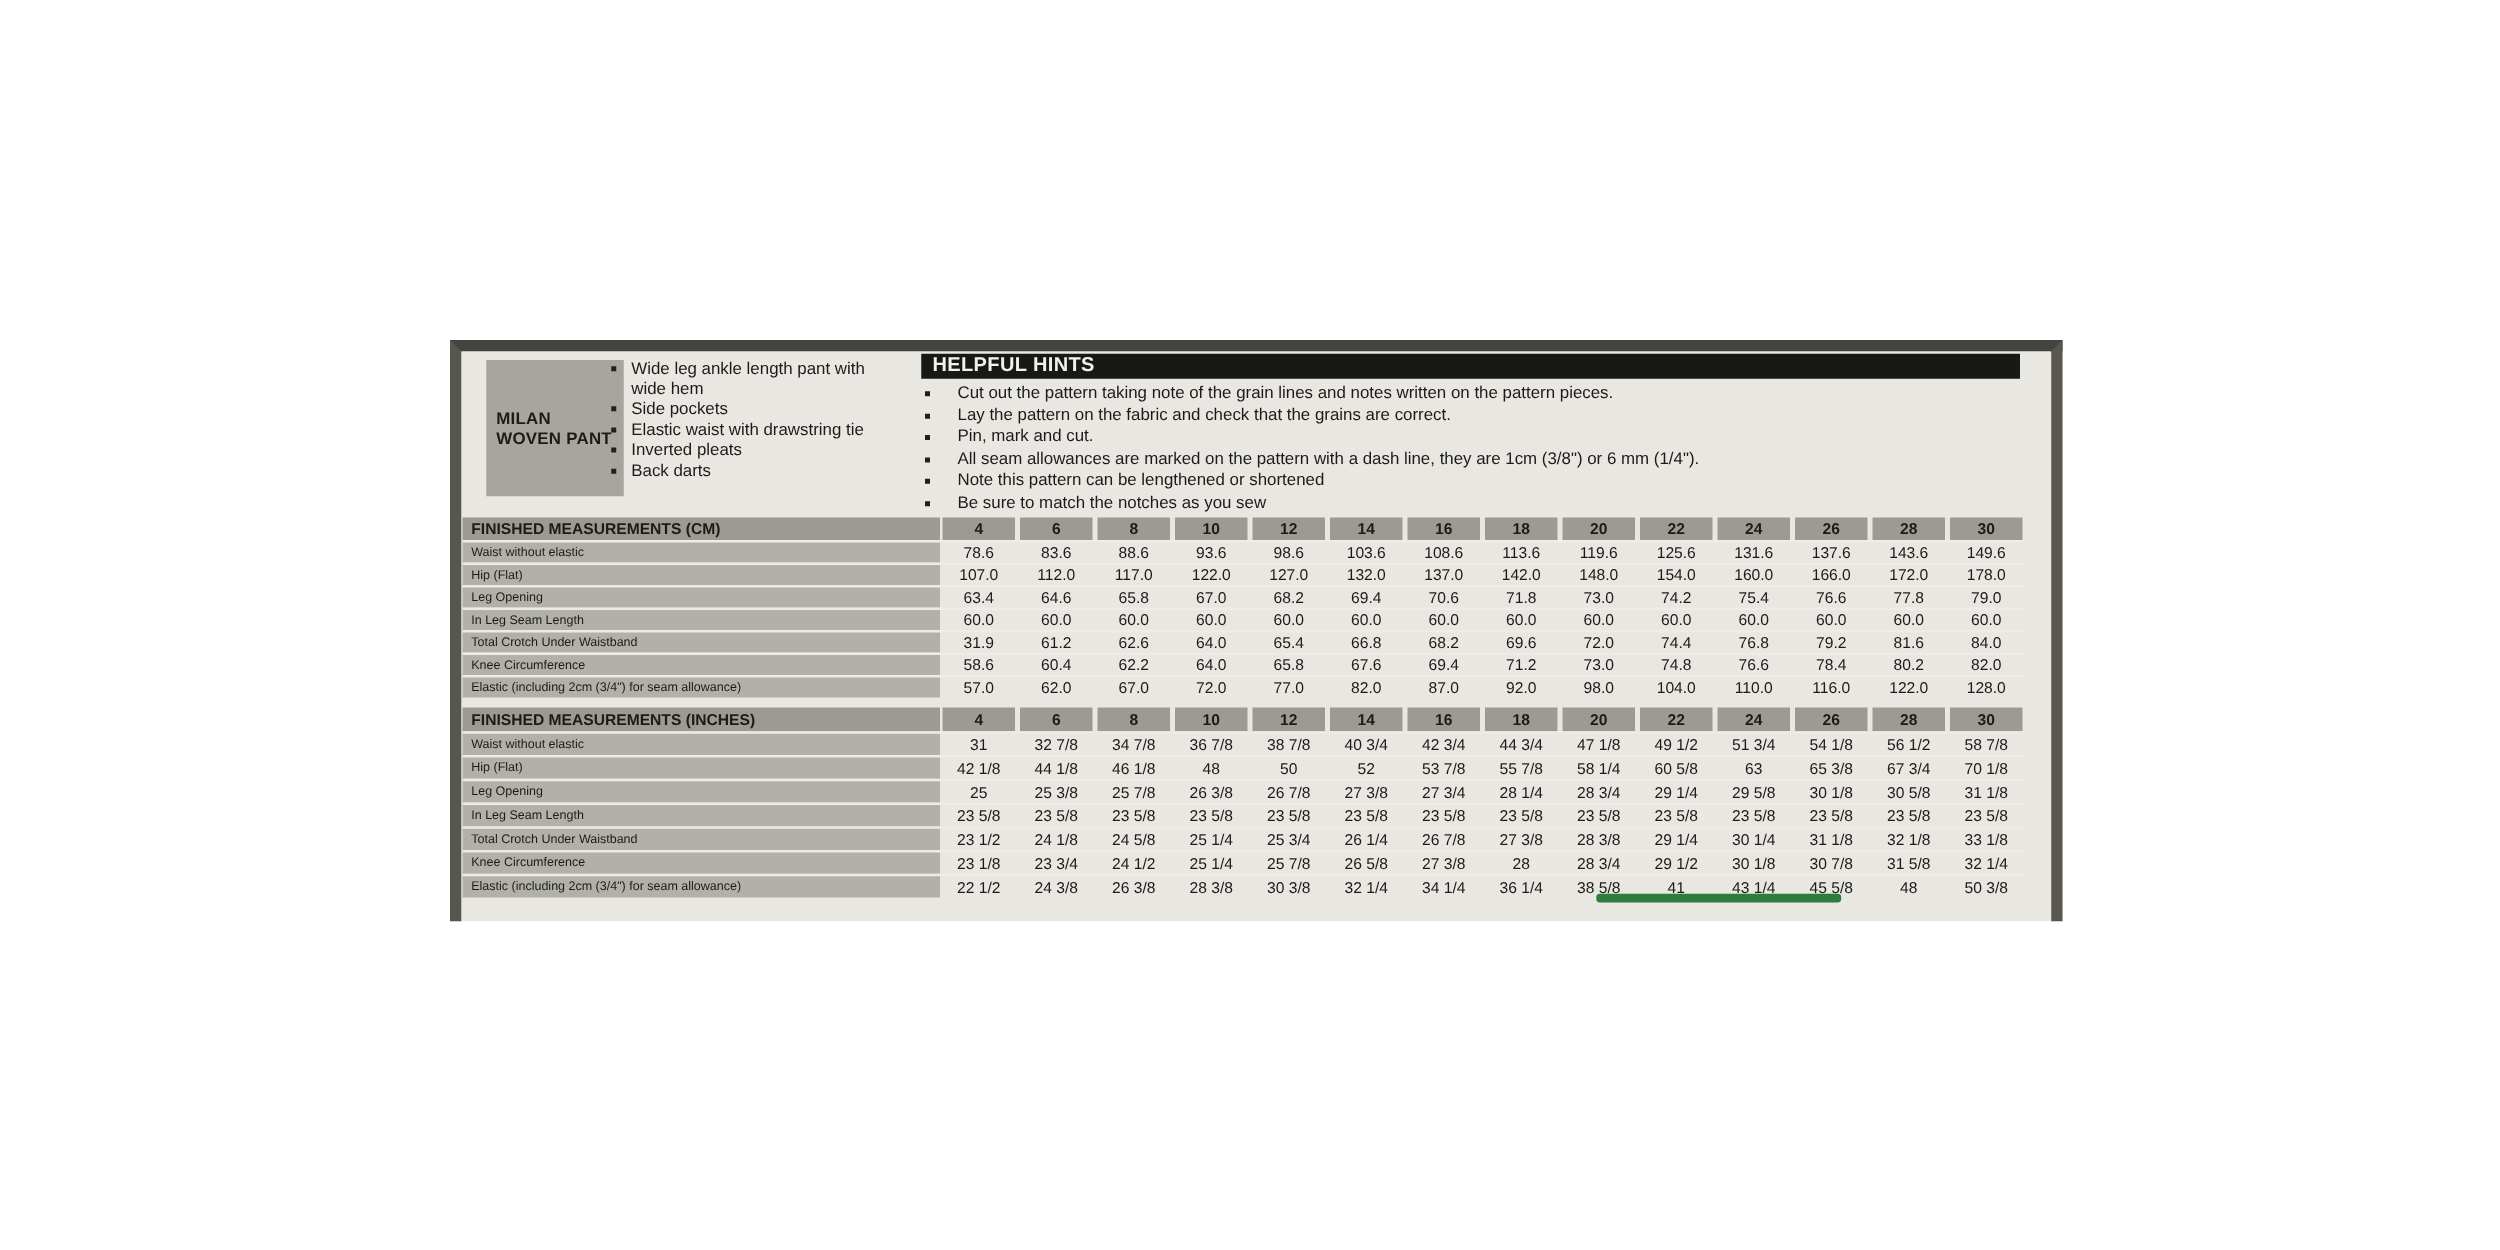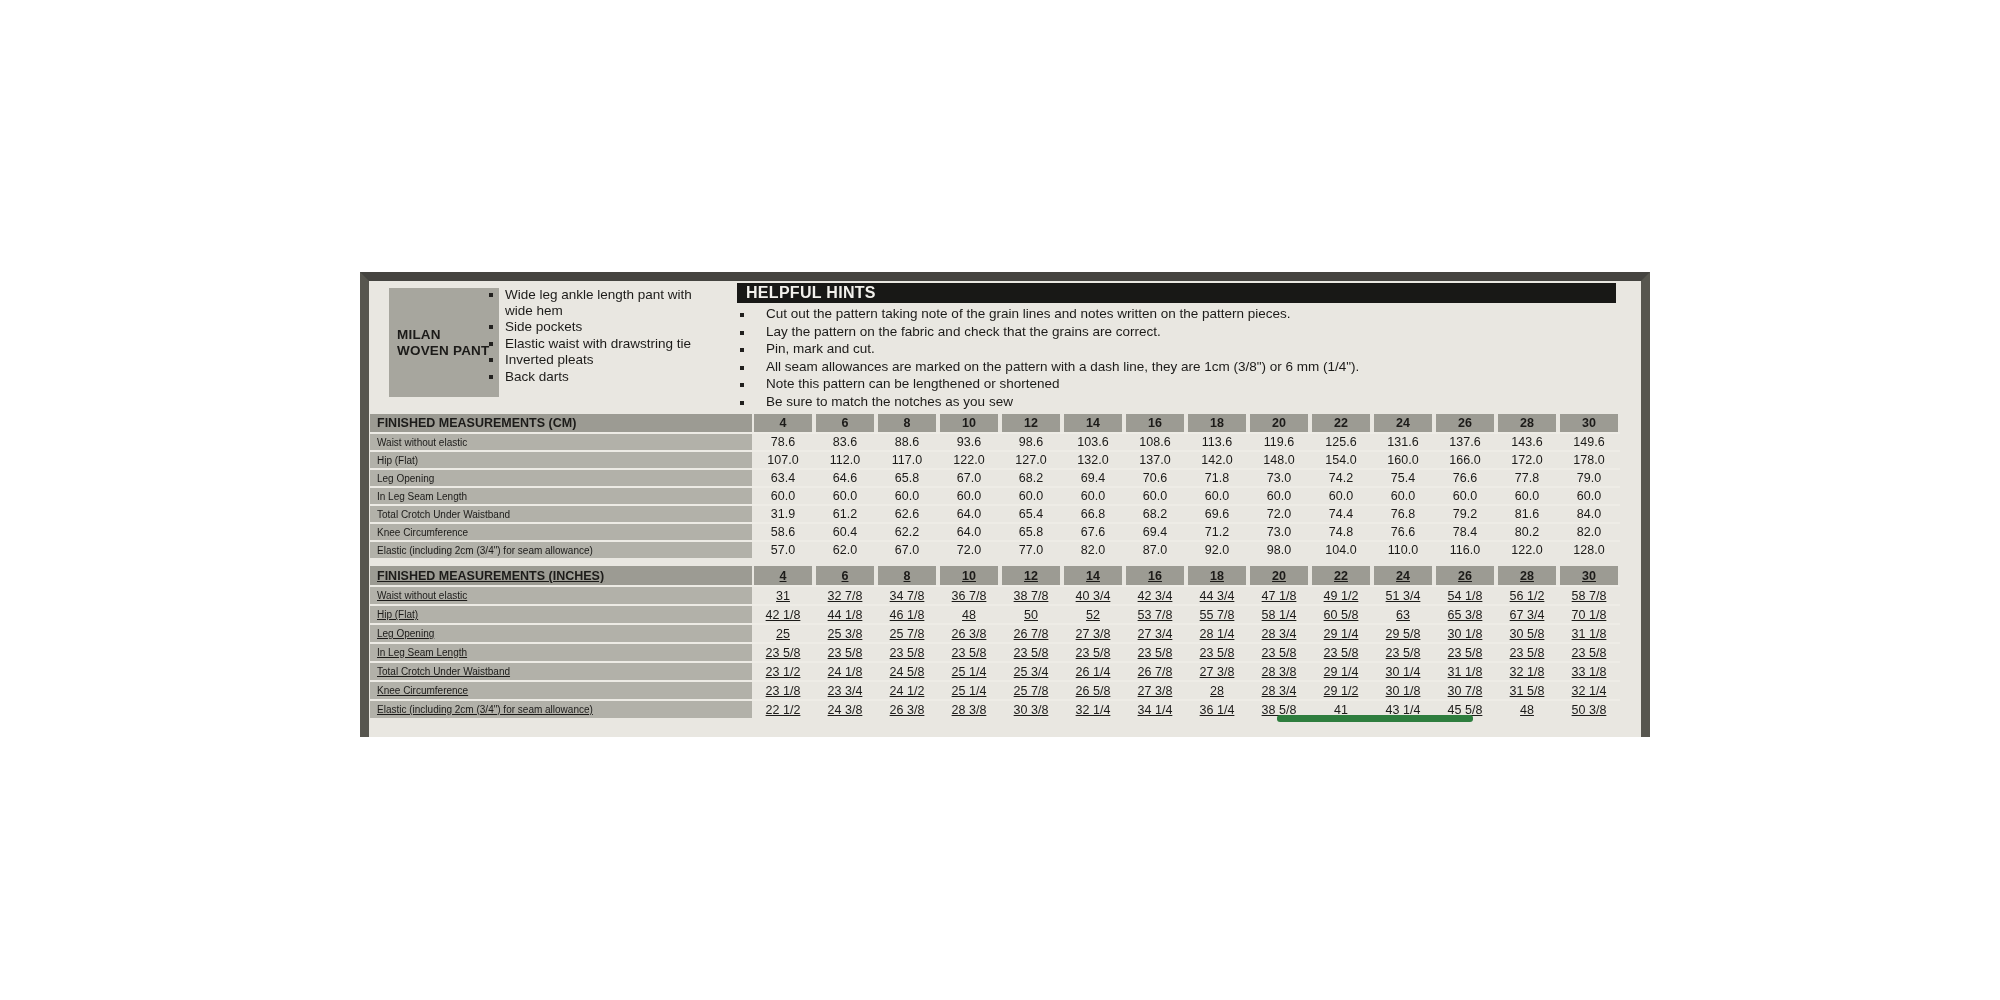--- a/index.html
+++ b/index.html
@@ -41,21 +41,21 @@
     background:#b2b1a9;font-size:10px;padding-left:7px;
     white-space:nowrap;overflow:hidden;border-top:2px solid #edebe5;
     display:flex;align-items:center;
   }
   .m-row.header .cell-label{background:#9c9b93;font-weight:bold;font-size:12.5px;border-top:none;}
   .cell-size{margin:0 2px;background:#9c9b93;font-weight:bold;font-size:12.5px;
     display:flex;align-items:center;justify-content:center;}
   .cell-val{font-size:12.5px;display:flex;align-items:center;justify-content:center;
     border-top:2px solid #eeece6;white-space:nowrap;}
   .cm .m-row{height:18px;}
-  .inches .m-row{height:19px;text-decoration:underline;}
+  .inches .m-row{height:19px;}
   .green-bar{position:absolute;left:908px;top:434px;width:196px;height:7px;border-radius:3px;}
 </style>
 </head>
 <body>
 
 <div class="page">
 
   <div class="milan-box">
     <div class="milan-name">
       <div>MILAN</div>

